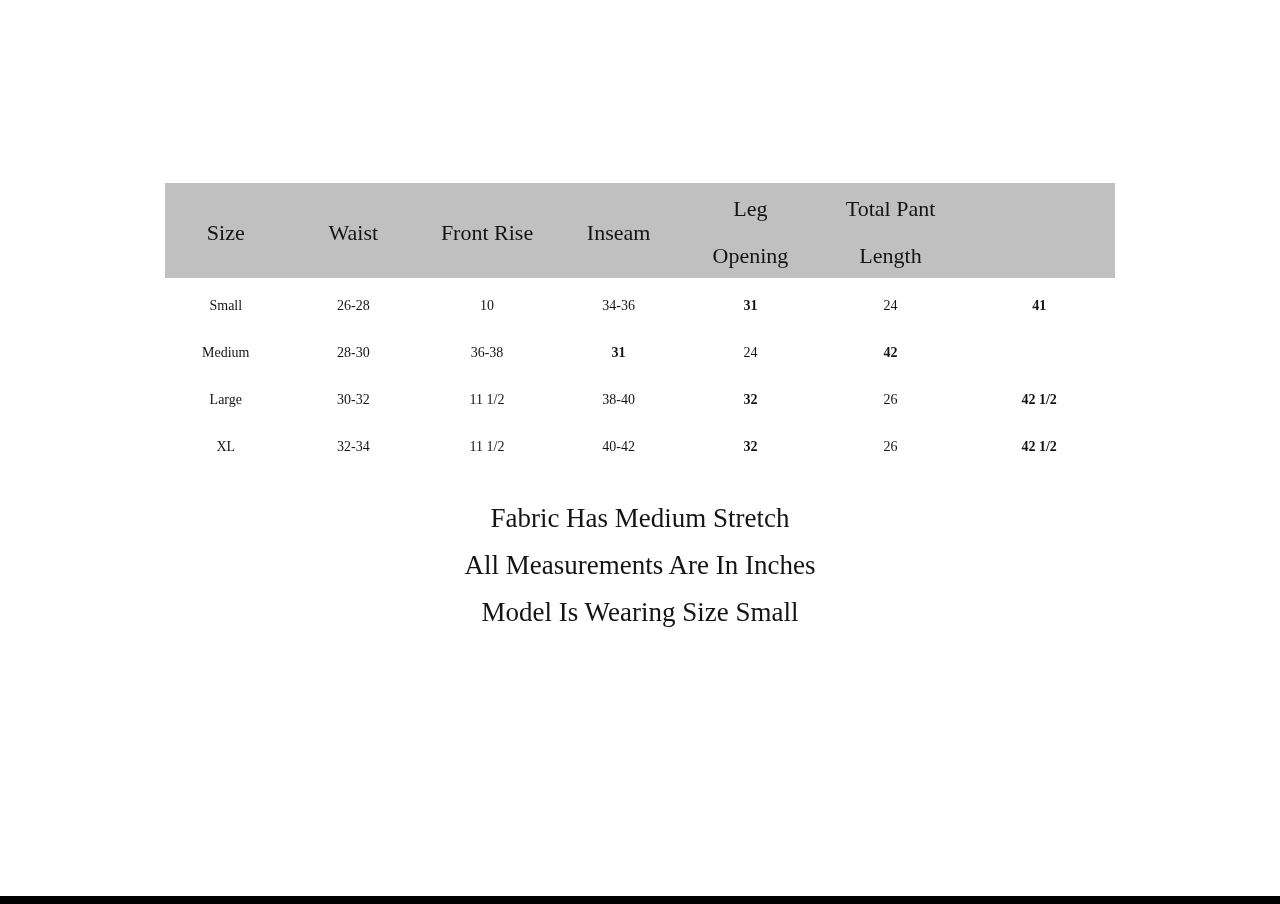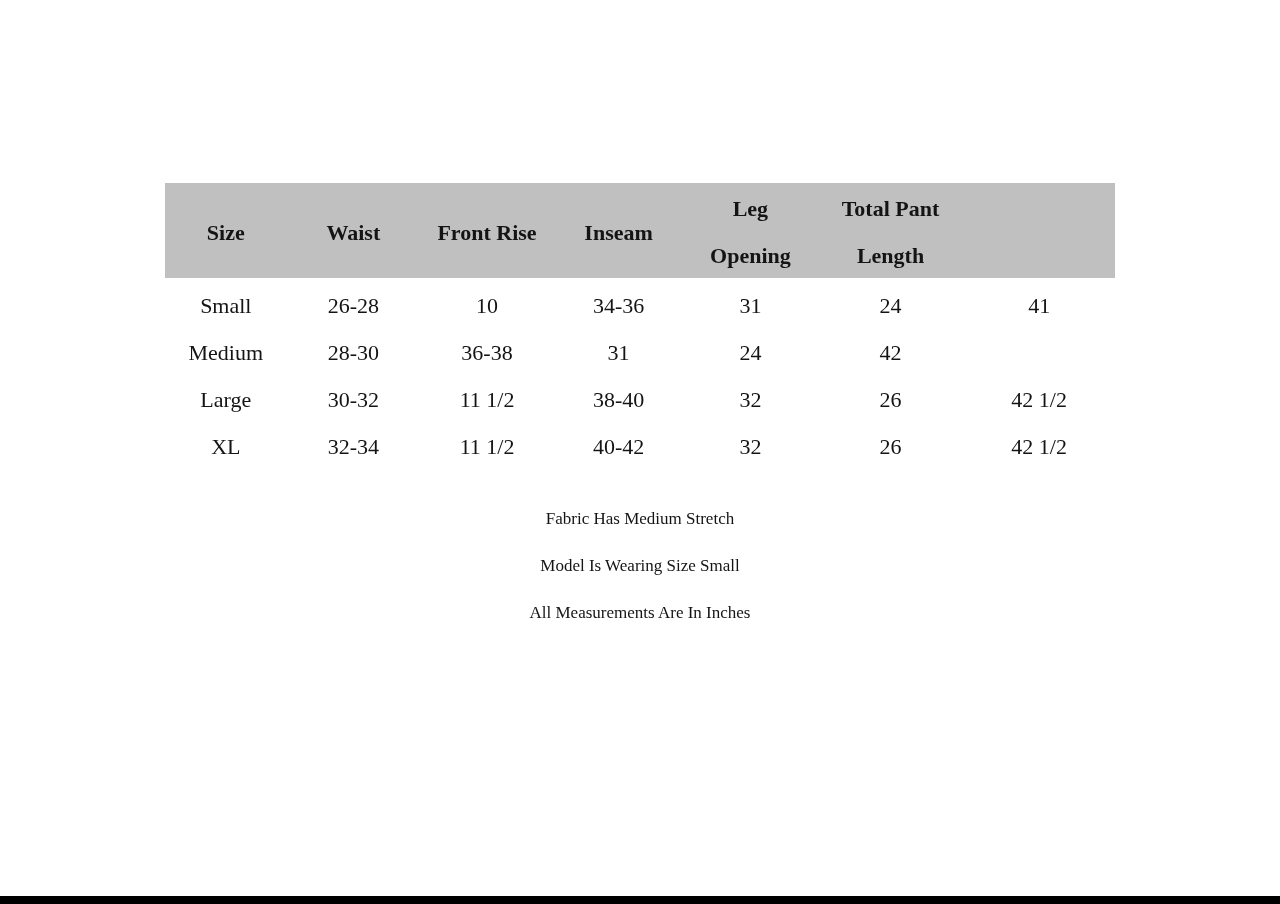--- a/index.html
+++ b/index.html
@@ -28,51 +28,51 @@
   }
   .chart-header {
     background: #c0c0c0;
     height: 95px;
   }
   .chart-header .hcell {
     display: flex;
     flex-direction: column;
     align-items: center;
     justify-content: center;
-    font-weight: bold;
+    font-weight: normal;
     font-size: 22px;
     line-height: 47px;
     padding-top: 2px;
     text-align: center;
   }
   .chart-body {
     padding-top: 4px;
   }
   .chart-body .grid-row {
     height: 47px;
   }
   .chart-body .dcell {
     display: flex;
     align-items: center;
     justify-content: center;
-    font-size: 22px;
+    font-size: 14px;
     text-align: center;
   }
   .chart-body .dcell.bold {
-    font-weight: normal;
+    font-weight: bold;
   }
   .notes {
     position: absolute;
     left: 0;
     right: 0;
     top: 495px;
     text-align: center;
   }
   .note-line {
-    font-size: 17px;
+    font-size: 27px;
     line-height: 47px;
     white-space: nowrap;
   }
   .bottom-bar {
     position: absolute;
     left: 0;
     right: 0;
     bottom: 0;
     height: 8px;
     background: #000000;
@@ -145,17 +145,17 @@
       <div class="dcell bold">32</div>
       <div class="dcell">26</div>
       <div class="dcell bold">42 1/2</div>
     </div>
 
   </div>
 </div>
 
 <div class="notes">
   <div class="note-line">Fabric Has Medium Stretch</div>
+  <div class="note-line">All Measurements Are In Inches</div>
   <div class="note-line">Model Is Wearing Size Small</div>
-  <div class="note-line">All Measurements Are In Inches</div>
 </div>
 
 <div class="bottom-bar"></div>
 
 </body></html>

